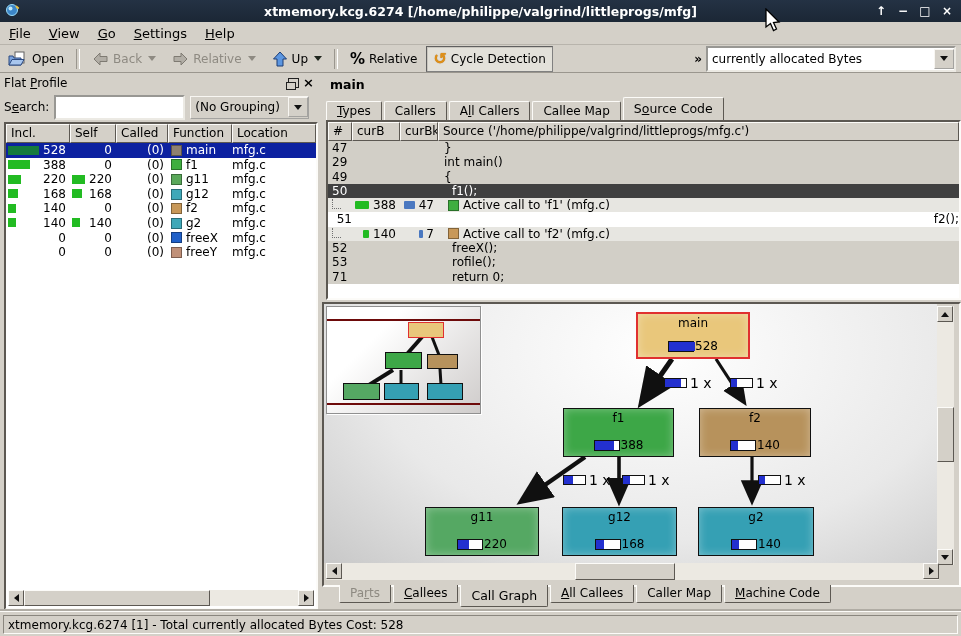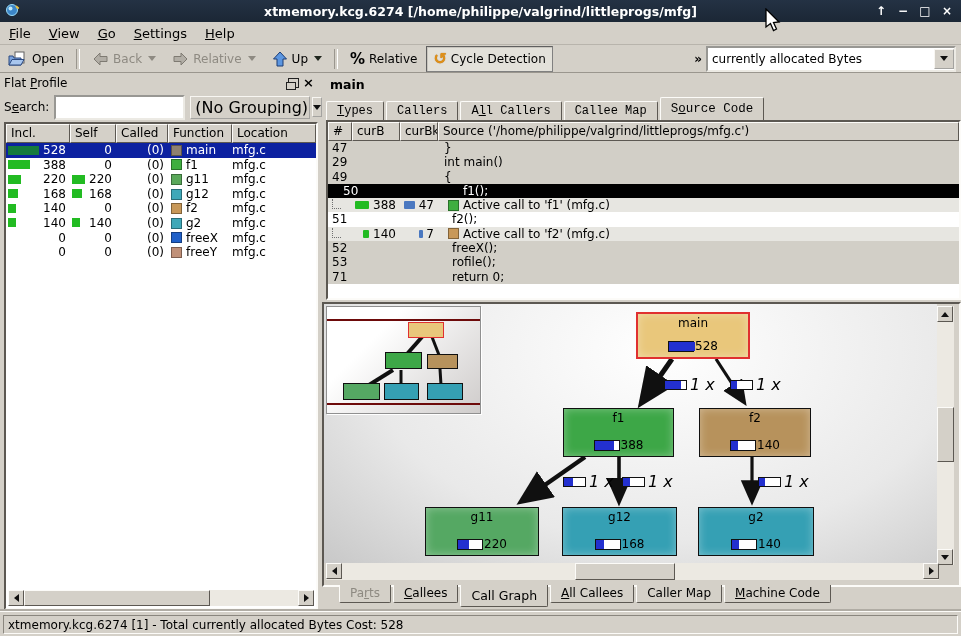--- a/index.html
+++ b/index.html
@@ -42,21 +42,21 @@
   .dock-title{left:4px;top:74px;width:310px;height:18px;display:flex;align-items:center;}
   .dock-title u{text-decoration:underline;}
   .dock-btns{margin-left:auto;display:flex;gap:4px;align-items:center;}
   .float-ico{width:9px;height:8px;border:1px solid #202020;position:relative;background:#d4d0c8;}
   .float-ico::before{content:"";position:absolute;left:-3px;top:3px;width:8px;height:6px;border:1px solid #202020;background:#d4d0c8;}
   .close-ico{font-size:13px;font-weight:bold;line-height:12px;}
   .search-row{left:4px;top:95px;width:310px;height:24px;display:flex;align-items:center;gap:5px;}
   .search-row u{text-decoration:underline;}
   .search-input{width:123px;height:19px;background:#fff;border:2px inset #eceae4;}
   .group-combo{width:118px;height:21px;display:flex;align-items:center;}
-  .group-text{flex:1;padding:0 4px;white-space:nowrap;font-size:16px;}
+  .group-text{flex:1;padding:0 4px;white-space:nowrap;font-size:12px;}
   
   .fp-panel{left:4px;top:122px;width:310px;height:484px;}
   .fp-grid{display:grid;grid-template-columns:64px 46px 52px 64px auto;}
   .fp-head{position:absolute;left:0;top:0;right:0;height:14px;}
   .fp-head .cell{border-top:1px solid #fcfbf8;border-left:1px solid #fcfbf8;border-bottom:1px solid #5c5852;border-right:1px solid #5c5852;background:#d4d0c8;padding:1px 4px;height:19px;box-sizing:border-box;white-space:nowrap;overflow:hidden;}
   .fp-rows{position:absolute;left:0;top:19px;right:0;}
   .fp-row{height:14.6px;line-height:14.6px;white-space:nowrap;}
   .fp-row.selected{background:#0c21a0;color:#fff;}
   .cell-num{text-align:right;padding-right:4px;position:relative;}
   .fp-bar{position:absolute;left:2px;top:2.5px;height:9px;display:inline-block;}
@@ -68,50 +68,50 @@
   .tri{width:0;height:0;display:inline-block;}
   .tri-l{border-top:4px solid transparent;border-bottom:4px solid transparent;border-right:5px solid #101010;}
   .tri-r{border-top:4px solid transparent;border-bottom:4px solid transparent;border-left:5px solid #101010;}
   .tri-u{border-left:4px solid transparent;border-right:4px solid transparent;border-bottom:5px solid #101010;}
   .tri-d{border-left:4px solid transparent;border-right:4px solid transparent;border-top:5px solid #101010;}
   
   .fn-title{left:330px;top:77px;font-weight:bold;font-size:12.5px;}
   .tabs-top{left:326px;top:97px;height:23px;display:flex;align-items:flex-end;}
   .tab{height:18px;line-height:18px;padding:0 10px;margin-right:2px;background:#d4d0c8;
        border-top:1px solid #fcfbf8;border-left:1px solid #fcfbf8;border-right:1px solid #5c5852;
-       border-radius:2px 2px 0 0;white-space:nowrap;font-family:Liberation Mono, monospace;}
+       border-radius:2px 2px 0 0;white-space:nowrap;}
   .tab u{text-decoration:underline;}
   .tab.active{height:22px;line-height:22px;font-size:12.5px;background:#d4d0c8;position:relative;z-index:2;}
   .src-panel{left:326px;top:120px;width:631px;height:176px;}
   .src-grid{display:grid;grid-template-columns:24px 48px 38px auto;}
   .src-head{position:absolute;left:0;top:0;right:0;height:19px;}
   .src-head .cell{border-top:1px solid #fcfbf8;border-left:1px solid #fcfbf8;border-bottom:1px solid #5c5852;border-right:1px solid #5c5852;background:#d4d0c8;padding:1px 4px;height:19px;box-sizing:border-box;white-space:nowrap;overflow:hidden;}
   .src-rows{position:absolute;left:0;top:19px;right:0;}
   .src-row{height:14.3px;line-height:14.3px;white-space:nowrap;}
   .bg-gray{background:#d2cfc7;}
   .bg-light{background:#e7e6e1;}
-  .bg-white{background:#fff;}
-  .bg-sel{background:#000000;color:#fff;padding-left:11px;}
+  .bg-white{background:#fff;text-align:right;}
+  .bg-sel{background:#404040;color:#fff;}
   .line-cell{padding-left:4px;}
   .code-cell{padding-left:6px;}
   .code-ind{padding-left:14px;}
   .call-cell{display:flex;align-items:center;gap:4px;padding-left:10px;}
   .mini-bar{display:inline-block;height:8px;border-radius:1px;}
   .branch-ico{display:inline-block;width:8px;height:9px;border-left:1px dotted #707070;border-bottom:1px dotted #707070;margin-left:4px;}
   
   .graph-panel{left:322px;top:302px;width:635px;height:281px;}
   .graph-view{position:absolute;left:0;top:0;width:613px;height:259px;overflow:hidden;
       background:radial-gradient(ellipse 650px 420px at 55% 18%,#ffffff 0%,#e9e9e9 45%,#b9b9b9 85%,#a2a2a2 100%);}
   .gnode{position:absolute;border:1.5px solid #101010;box-sizing:border-box;text-align:center;
          box-shadow:inset 0 0 10px rgba(255,255,255,.35);}
   .gnode-label{margin-top:2px;font-size:12px;}
   .gnode-barrow{position:absolute;bottom:4px;left:0;right:0;display:flex;align-items:center;justify-content:center;gap:1px;}
   .gbar{display:inline-block;width:26px;height:11px;background:#fff;border:1px solid #101010;box-sizing:border-box;}
   .gbar-fill{display:block;height:100%;background:#2330cf;}
-  .edge-label{position:absolute;display:flex;align-items:center;gap:3px;font-size:16px;font-style:italic;}
+  .edge-label{position:absolute;display:flex;align-items:center;gap:3px;font-size:14px;}
   .ebar{display:inline-block;width:23px;height:10px;background:#fff;border:1px solid #101010;box-sizing:border-box;}
   .minimap{position:absolute;left:2px;top:2px;width:153px;height:106px;background:linear-gradient(135deg,#ffffff 30%,#cfcccb 100%);
            border:1px solid #909090;box-shadow:1px 1px 0 #fff;}
   .mm-line{position:absolute;left:0;right:0;height:2px;background:#6d0a0a;}
   .mm-node{position:absolute;border:1px solid #101010;box-sizing:border-box;}
   .gv-vscroll{position:absolute;right:2px;top:2px;width:17px;height:259px;background:#ece9e2;display:flex;flex-direction:column;}
   .gv-hscroll{position:absolute;left:2px;bottom:2px;width:613px;height:17px;background:#ece9e2;display:flex;}
   
   .tabs-bottom{left:339px;top:585px;height:22px;display:flex;align-items:flex-start;}
   .btab{height:17px;line-height:17px;padding:0 10px;margin-right:2px;background:#d4d0c8;

